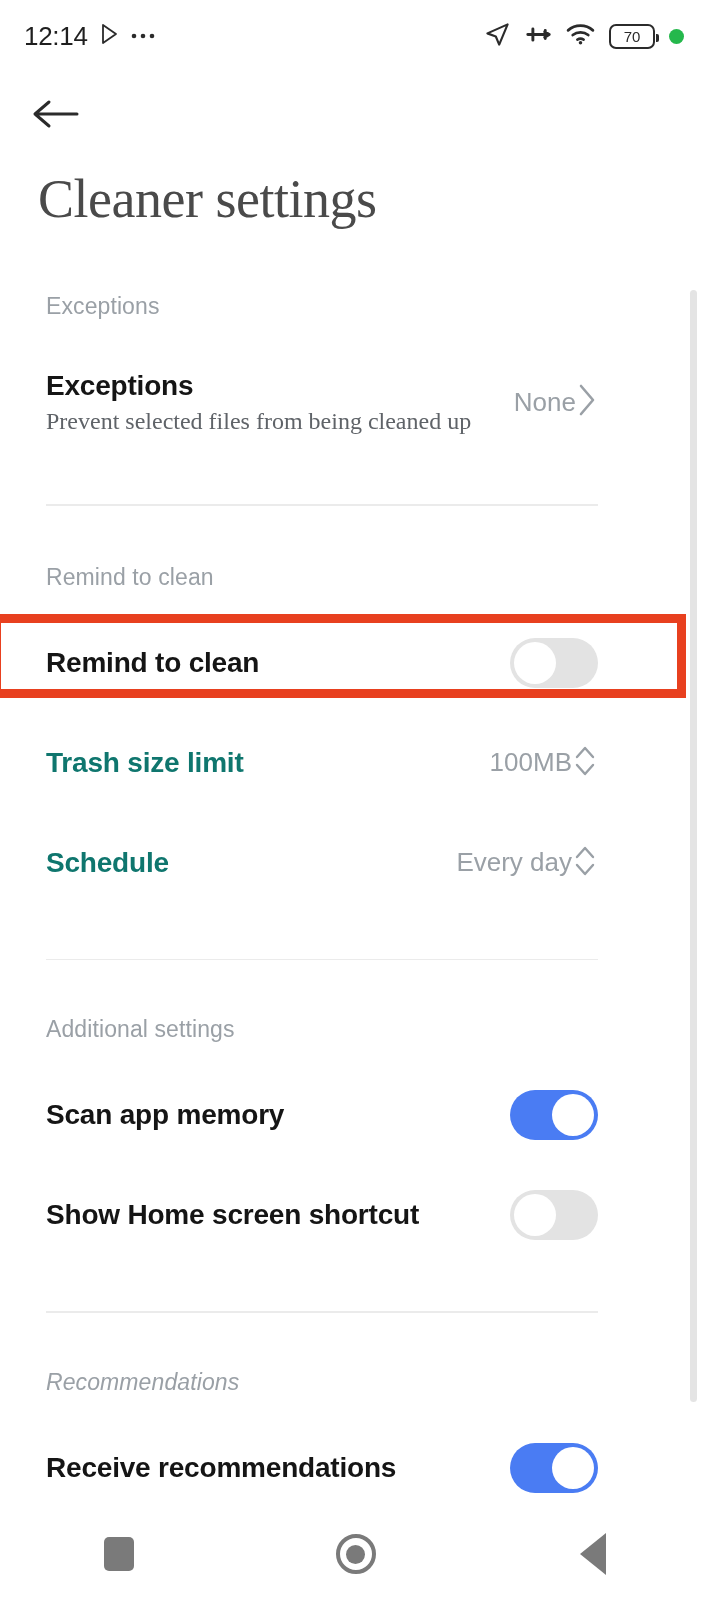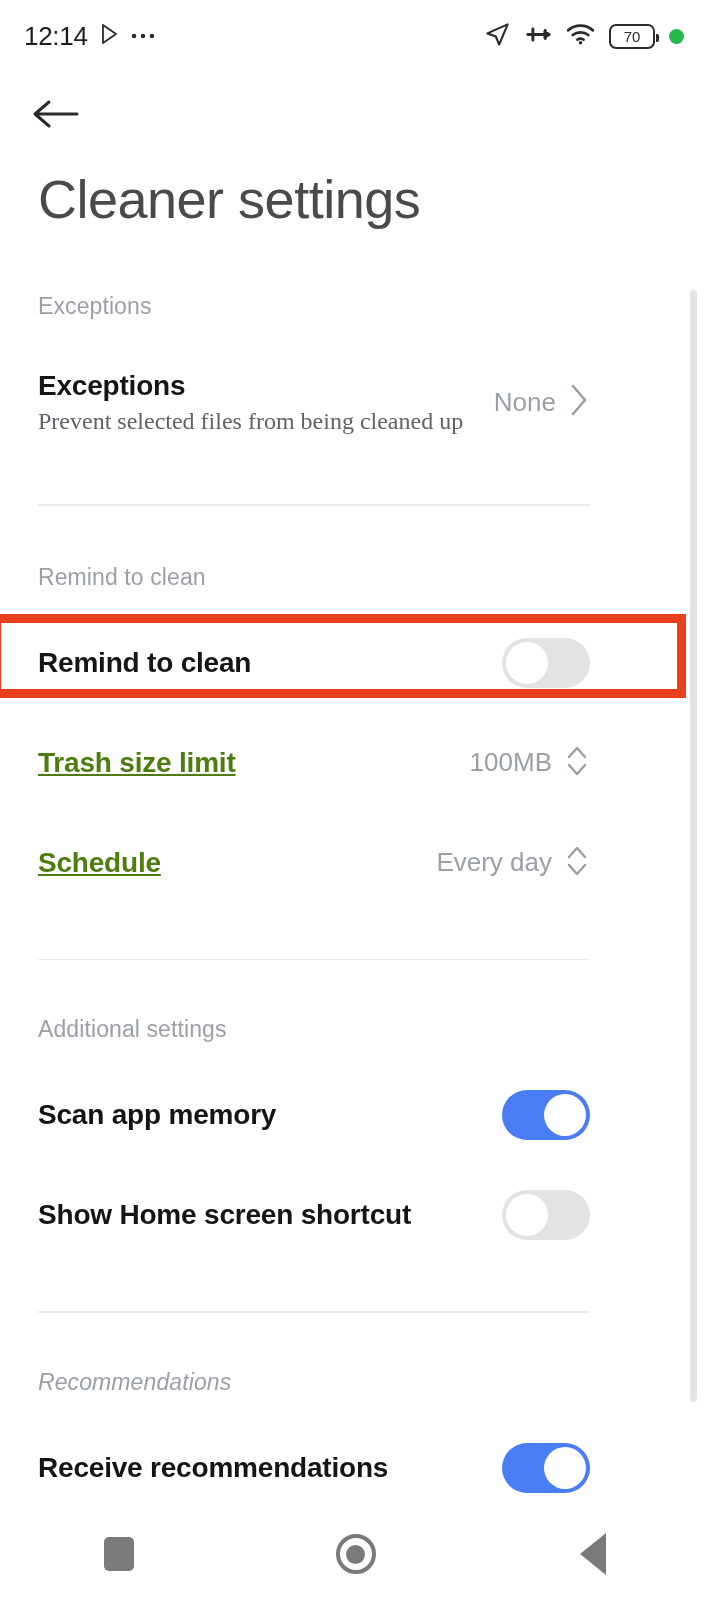--- a/index.html
+++ b/index.html
@@ -92,28 +92,28 @@
 
   
   .page-title {
     position: absolute;
     top: 168px;
     left: 38px;
     font-size: 54px;
     font-weight: 400;
     color: #4a4a4a;
     letter-spacing: -0.5px;
-    font-family: Liberation Sans, sans-serif;
+    font-family: Liberation Serif, serif;
   }
 
   
   .content {
     position: absolute;
     top: 275px;
-    left: 0;
+    left: 8px;
     width: 628px;
     height: 1222px;
     overflow: hidden;
   }
 
   .section-header {
     font-size: 23px;
     color: #9aa0a6;
     padding-left: 38px;
     font-family: "Liberation Sans", sans-serif;
@@ -132,34 +132,32 @@
 
   .row-title {
     font-size: 28px;
     font-weight: bold;
     color: #151515;
     font-family: "Liberation Sans", sans-serif;
     letter-spacing: -0.2px;
   }
   .row-title.disabled {
     font-weight: bold;
-    color: #4d7c0f;
-    text-decoration: underline;
+    color: #0f766e;
   }
   .row-sub {
     font-size: 24px;
     color: #5f6368;
     margin-top: 6px;
     font-family: Liberation Serif, serif;
   }
 
   .row-right {
     display: flex;
     align-items: center;
-    gap: 12px;
   }
   .row-value {
     font-size: 26px;
     color: #9aa0a6;
     font-family: "Liberation Sans", sans-serif;
   }
 
   .divider {
     height: 1.5px;
     background: #ebebeb;

